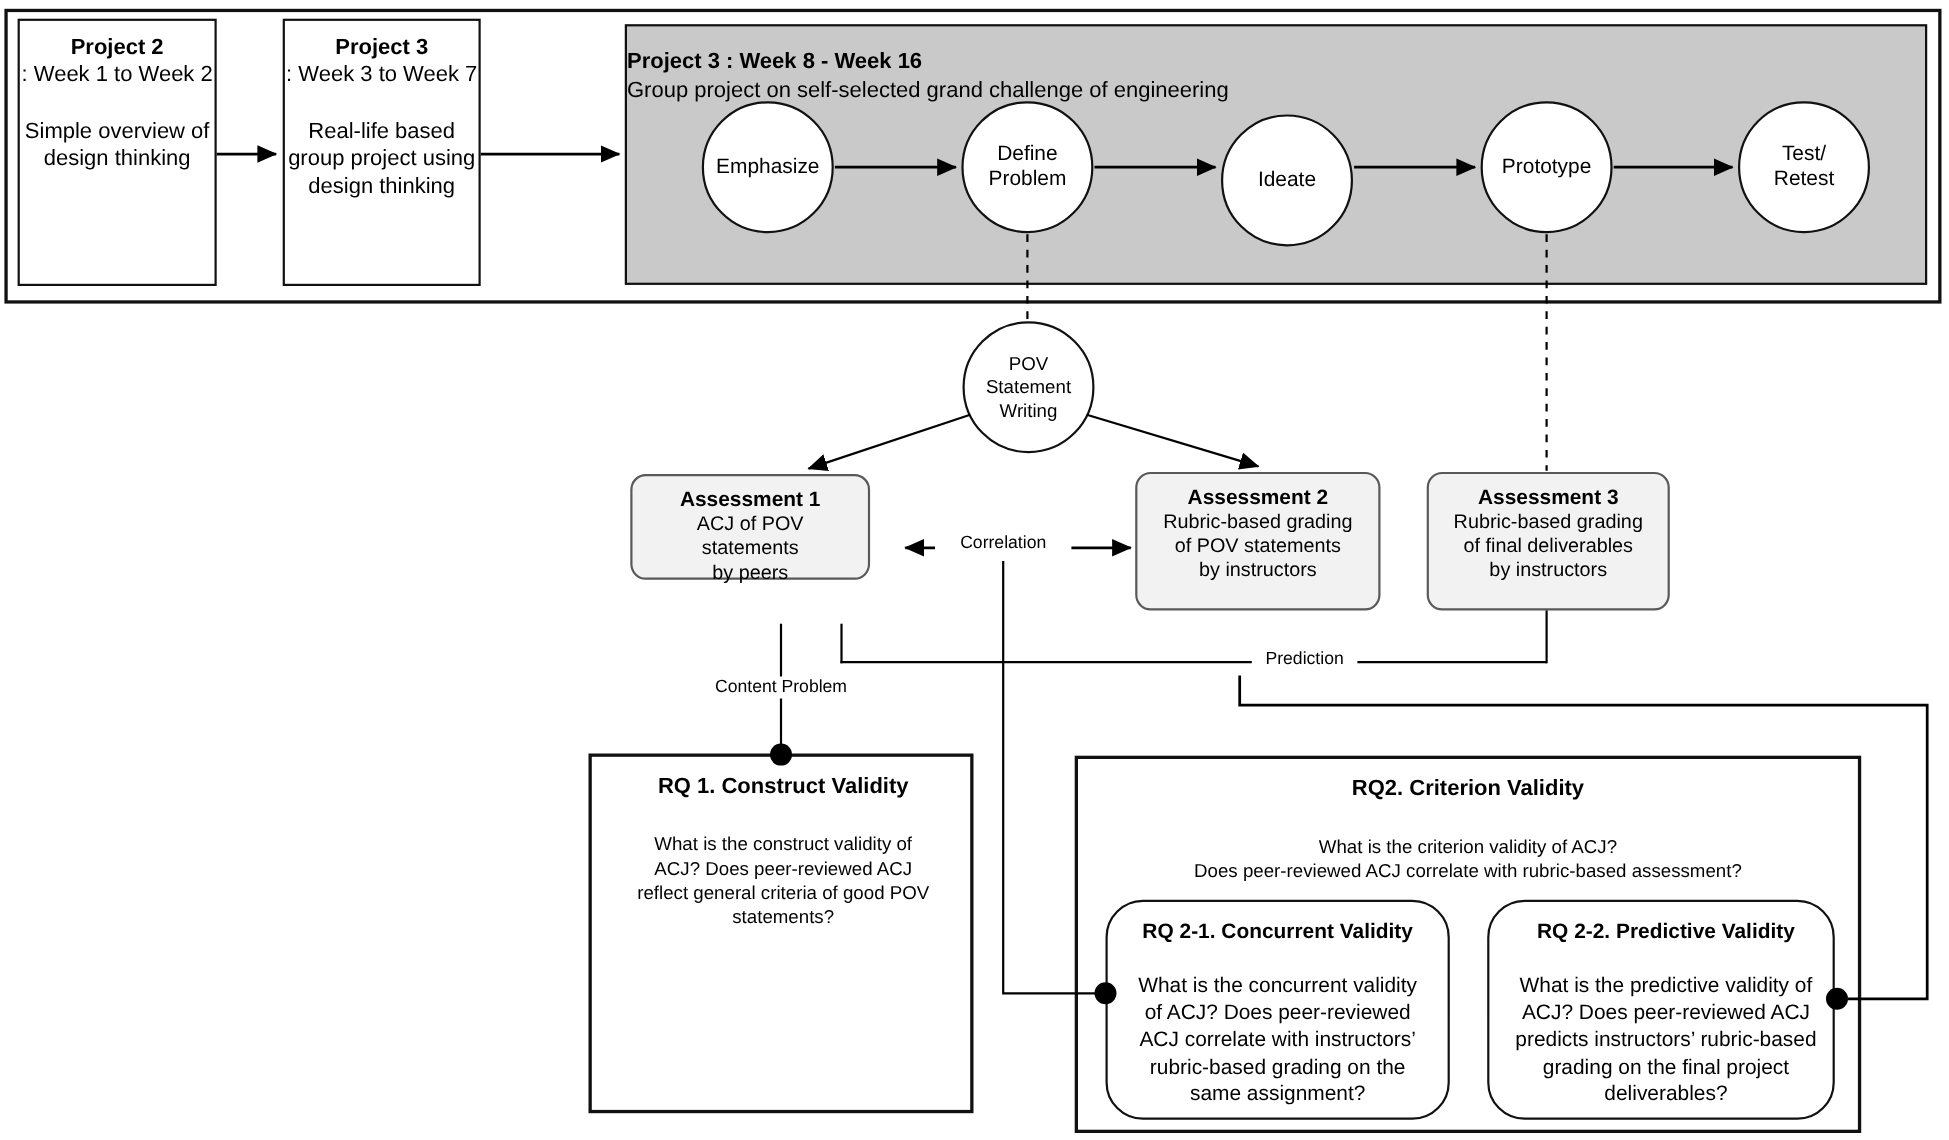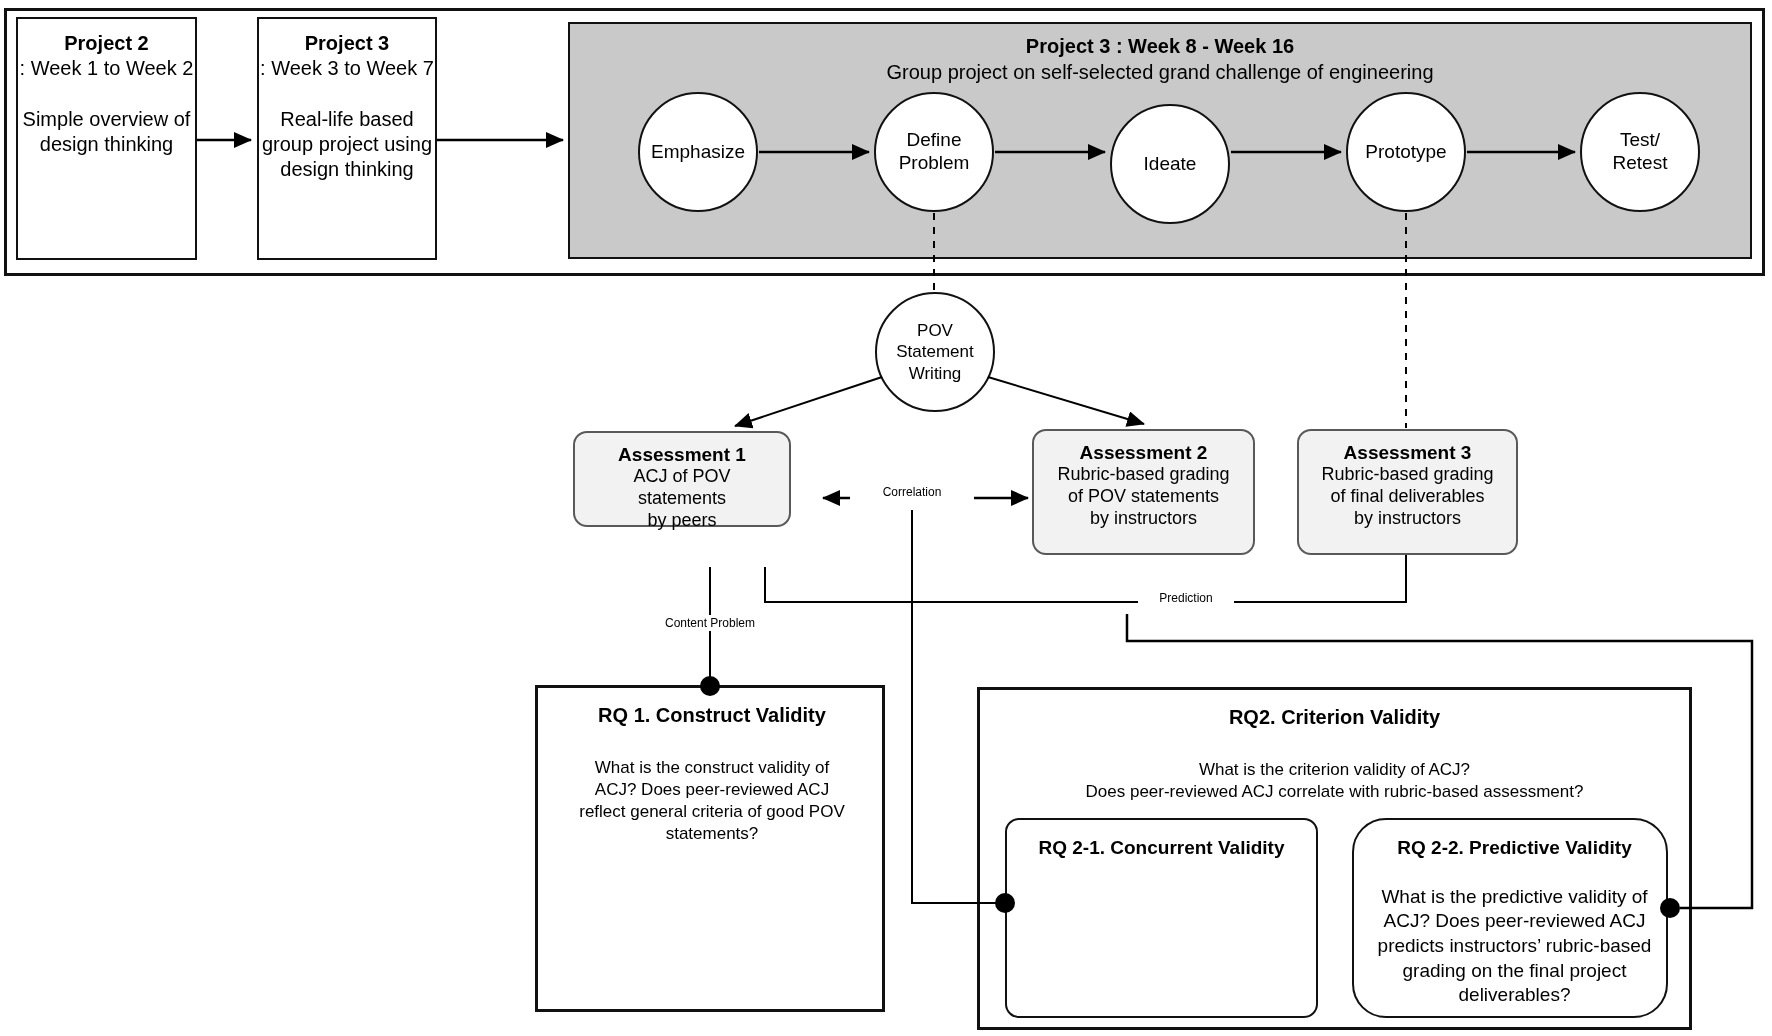--- a/index.html
+++ b/index.html
@@ -11,21 +11,21 @@
   
   .outer-frame{left:4px;top:8px;width:1761px;height:268px;border:3px solid #111;background:#fff;}
   .proj-box{border:2px solid #111;background:#fff;padding-top:12px;text-align:center;
             font-size:20px;line-height:1.25;}
   .proj-title{font-weight:bold;font-size:20px;}
   .proj-weeks{font-size:20px;}
   .proj-desc{margin-top:26px;font-size:20px;}
   #project1{left:16px;top:17px;width:181px;height:243px;}
   #project2{left:257px;top:17px;width:180px;height:243px;}
   #project3{left:568px;top:22px;width:1184px;height:237px;background:#c9c9c9;border:2px solid #111;}
-  .p3-header{padding-top:9px;text-align:center;line-height:1.3;}
+  .p3-header{padding-top:19px;text-align:left;line-height:1.3;}
   .p3-title{font-weight:bold;font-size:20px;}
   .p3-sub{font-size:20px;}
 
   .step-circle{width:120px;height:120px;border-radius:50%;border:2px solid #111;background:#fff;
                display:flex;align-items:center;justify-content:center;text-align:center;
                font-size:19px;line-height:1.2;}
   #circle-emphasize{left:638px;top:92px;}
   #circle-define{left:874px;top:92px;}
   #circle-ideate{left:1110px;top:104px;}
   #circle-prototype{left:1346px;top:92px;}
@@ -45,25 +45,25 @@
   
   .rq-outer{border:3px solid #111;background:#fff;text-align:center;}
   #rq1{left:535px;top:685px;width:350px;height:327px;padding:16px 6px 0 10px;}
   #rq2{left:977px;top:687px;width:715px;height:343px;padding-top:16px;}
   .rq-title{font-weight:bold;font-size:20px;}
   .rq-body{margin-top:30px;font-size:17px;line-height:1.3;}
   .rq-inner{border:2px solid #111;background:#fff;border-radius:34px;text-align:center;
             padding:16px 8px 0 8px;font-size:19px;line-height:1.3;}
   .rq-inner .rq-title{font-size:19px;}
   .rq-inner .rq-body{margin-top:24px;font-size:19px;}
-  #rq2-1{left:1005px;top:818px;width:313px;height:200px;border-radius:14px;}
+  #rq2-1{left:1005px;top:818px;width:313px;height:200px;}
   #rq2-2{left:1352px;top:818px;width:316px;height:200px;padding-left:17px;}
 
   
-  .line-label{background:#fff;font-size:12px;text-align:center;padding:1px 3px;z-index:5;}
+  .line-label{background:#fff;font-size:16px;text-align:center;padding:1px 3px;z-index:5;}
   #label-correlation{left:850px;top:484px;width:124px;}
   #label-content-analysis{left:628px;top:615px;width:164px;}
   #label-prediction{left:1138px;top:590px;width:96px;}
 
   #wires{position:absolute;left:0;top:0;z-index:4;pointer-events:none;}
 </style>
 </head>
 <body>
 
 <div id="canvas">
@@ -131,20 +131,25 @@
 statements?</div>
   </div>
 
   <div id="rq2" class="abs rq-outer">
     <div class="rq-title">RQ2. Criterion Validity</div>
     <div class="rq-body pre">What is the criterion validity of ACJ?
 Does peer-reviewed ACJ correlate with rubric-based  assessment?</div>
   </div>
   <div id="rq2-1" class="abs rq-inner">
     <div class="rq-title">RQ 2-1. Concurrent Validity</div>
+    <div class="rq-body pre">What is the concurrent validity
+of ACJ? Does peer-reviewed
+ACJ correlate with instructors’
+rubric-based grading on the
+same assignment?</div>
   </div>
   <div id="rq2-2" class="abs rq-inner">
     <div class="rq-title">RQ 2-2. Predictive Validity</div>
     <div class="rq-body pre">What is the predictive validity of
 ACJ? Does peer-reviewed ACJ
 predicts instructors’ rubric-based
 grading on the final project
 deliverables?</div>
   </div>
 

